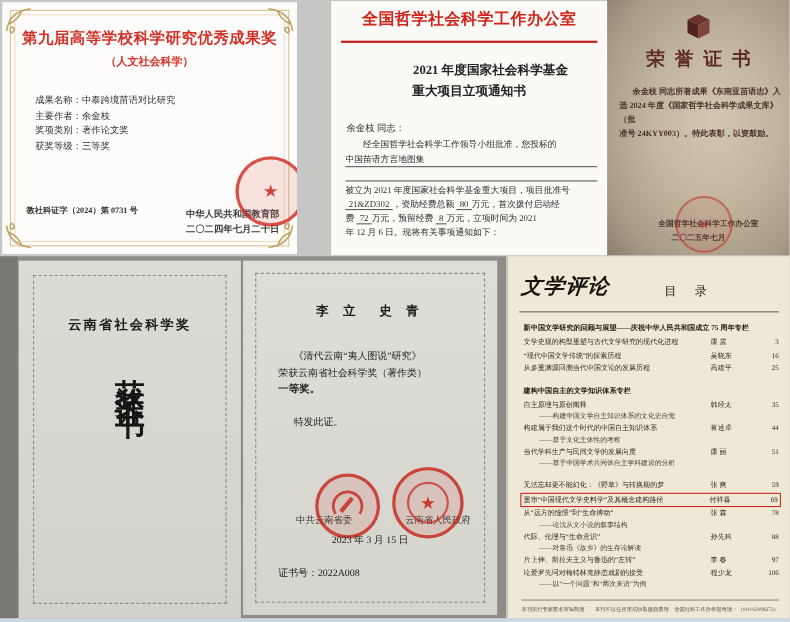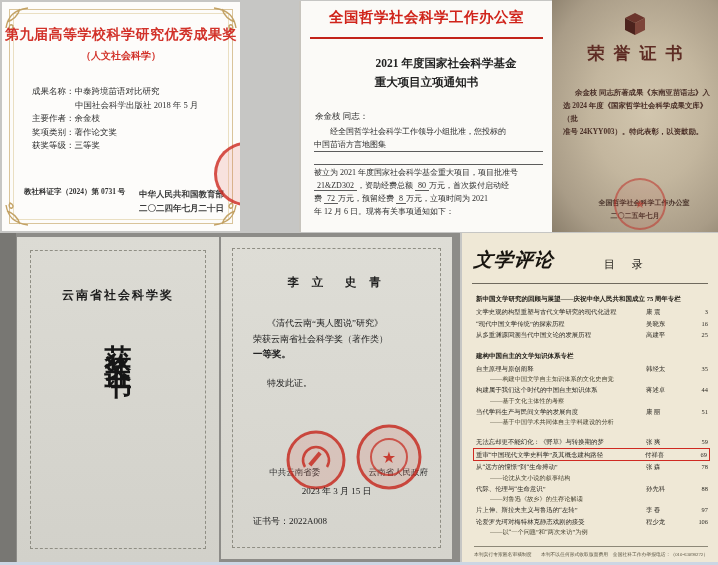--- a/index.html
+++ b/index.html
@@ -3,21 +3,21 @@
 <meta charset="utf-8">
 <style>
   html,body{margin:0;padding:0;}
   #canvas{
     position:relative;width:718px;height:565px;overflow:hidden;
     background:#c6c6c4;font-family:"Liberation Serif","DejaVu Serif",serif;
   }
   .panel{position:absolute;overflow:hidden;}
 
   
-  #edu{left:2px;top:2px;width:238px;height:229px;background:#fdfcfa;}
+  #edu{left:2px;top:2px;width:268px;height:229px;background:#fdfcfa;}
   #edu .frame1{position:absolute;inset:7px;border:1px solid #d9c49a;}
   #edu .frame2{position:absolute;inset:11px;border:1px solid #eadfc2;}
   #edu .corner{position:absolute;width:30px;height:30px;color:#c3a265;}
   #edu .c-tl{left:2px;top:2px;}
   #edu .c-tr{right:2px;top:2px;transform:scaleX(-1);}
   #edu .c-bl{left:2px;bottom:2px;transform:scaleY(-1);}
   #edu .c-br{right:2px;bottom:2px;transform:scale(-1,-1);}
   #edu .title{position:absolute;left:0;right:0;top:24px;text-align:center;
     color:#d2322a;font-weight:bold;font-size:14px;letter-spacing:0.5px;}
   #edu .subtitle{position:absolute;left:0;right:0;top:47px;text-align:center;
@@ -45,21 +45,21 @@
   #nssf .proj{display:block;border-bottom:1px solid #5c5c5c;height:13px;}
 
   
   #honor{left:552px;top:0;width:166px;height:232px;
     background:
       radial-gradient(ellipse at 58% 48%, #d2c6ae 0%, #c3b69e 42%, #a99c87 78%, #8b7f6c 100%);
   }
   #honor .cube{position:absolute;left:50%;top:11px;transform:translateX(-50%);}
   #honor .title{position:absolute;left:0;right:0;top:42px;text-align:center;
     color:#5e2c24;font-weight:bold;font-size:17px;letter-spacing:9px;text-indent:9px;}
-  #honor .body{position:absolute;left:11px;right:6px;top:86px;font-size:7.4px;line-height:13px;
+  #honor .body{position:absolute;left:11px;right:6px;top:76px;font-size:7.4px;line-height:13px;
     color:#4a2f27;font-weight:bold;}
   #honor .body .ind{text-indent:12px;}
   #honor .issuer{position:absolute;left:20px;right:2px;top:198px;text-align:center;font-size:7px;color:#4a352c;font-weight:bold;}
   #honor .date{position:absolute;left:20px;right:20px;top:211px;text-align:center;font-size:7px;color:#4a352c;font-weight:bold;}
   #honor .seal{left:62px;top:178px;width:48px;height:48px;border:2px solid rgba(190,55,45,.55);
     background:rgba(210,80,65,.10);color:rgba(190,55,45,.6);font-size:12px;}
 
   
   #yn{left:0;top:233px;width:460px;height:332px;background:#8d8c88;}
   #yn .edge{position:absolute;left:0;top:0;bottom:0;width:16px;background:#787773;}
@@ -127,21 +127,20 @@
       </svg>
     <svg class="corner c-br" viewBox="0 0 30 30">
         <path d="M2 24 C4 12 10 6 24 4 M3 18 C9 16 14 11 16 5 M6 26 c3 -1 4 -4 2 -5 c-2 -1 -4 2 -2 5z" fill="none" stroke="currentColor" stroke-width="1.4"></path>
       </svg>
 
     <div class="title">第九届高等学校科学研究优秀成果奖</div>
     <div class="subtitle">（人文社会科学）</div>
 
     <div class="fields">
       <div><span>成果名称：</span><span>中泰跨境苗语对比研究</span></div>
-      <div class="indent"><span>中国社会科学出版社 2018 年 5 月</span></div>
       <div><span>主要作者：</span><span>余金枝</span></div>
       <div><span>奖项类别：</span><span>著作论文奖</span></div>
       <div><span>获奖等级：</span><span>三等奖</span></div>
     </div>
 
     <div class="certno">教社科证字（2024）第 0731 号</div>
     <div class="issuer">
       <div>中华人民共和国教育部</div>
       <div>二〇二四年七月二十日</div>
     </div>

